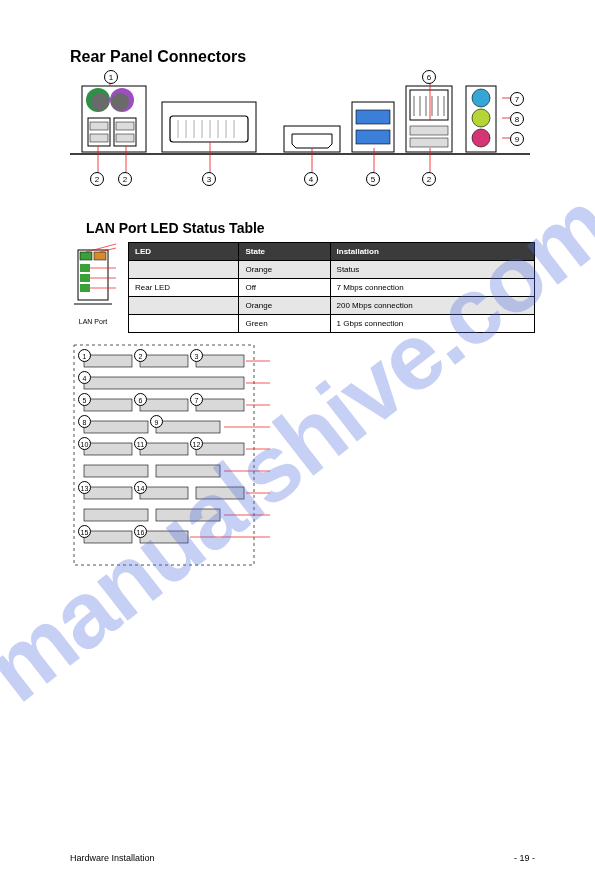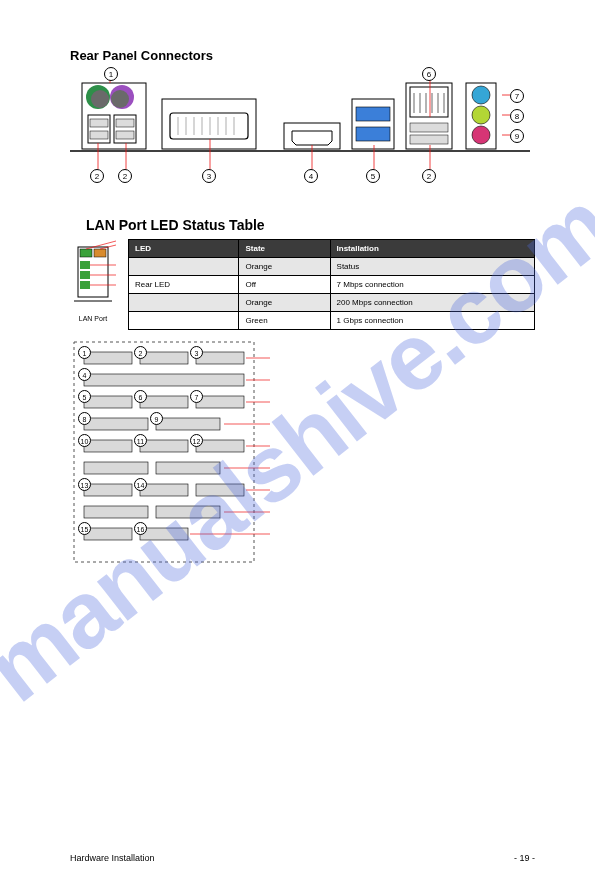--- a/index.html
+++ b/index.html
@@ -19,21 +19,21 @@
     top: 50%; left: 50%;
     transform: translate(-50%, -50%) rotate(-38deg);
     font-size: 94px;
     font-weight: bold;
     color: rgba(78, 106, 220, 0.32);
     pointer-events: none;
     white-space: nowrap;
     z-index: 50;
     letter-spacing: -2px;
   }
-  h2.sectiontitle   { font-size: 13px; font-weight: bold; margin-bottom: 10px; }
+  h2.sectiontitle   { font-size: 16px; font-weight: bold; margin-bottom: 10px; }
   h3.subhead        { font-size: 14px; font-weight: bold; margin: 14px 16px 6px; }
   .bodytext         { font-size: 9px; line-height: 1.35; margin: 6px 0 8px; }
   .footer {
     position: absolute;
     bottom: 30px; left: 70px; right: 60px;
     display: flex; justify-content: space-between;
     font-size: 9px;
     gap: 8px;
   }
 

